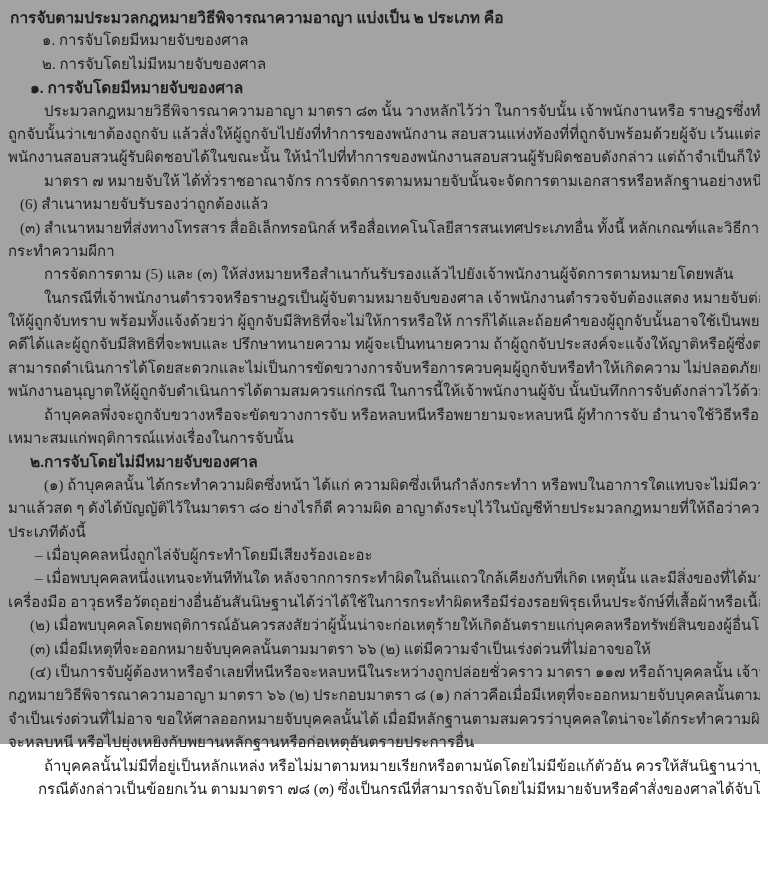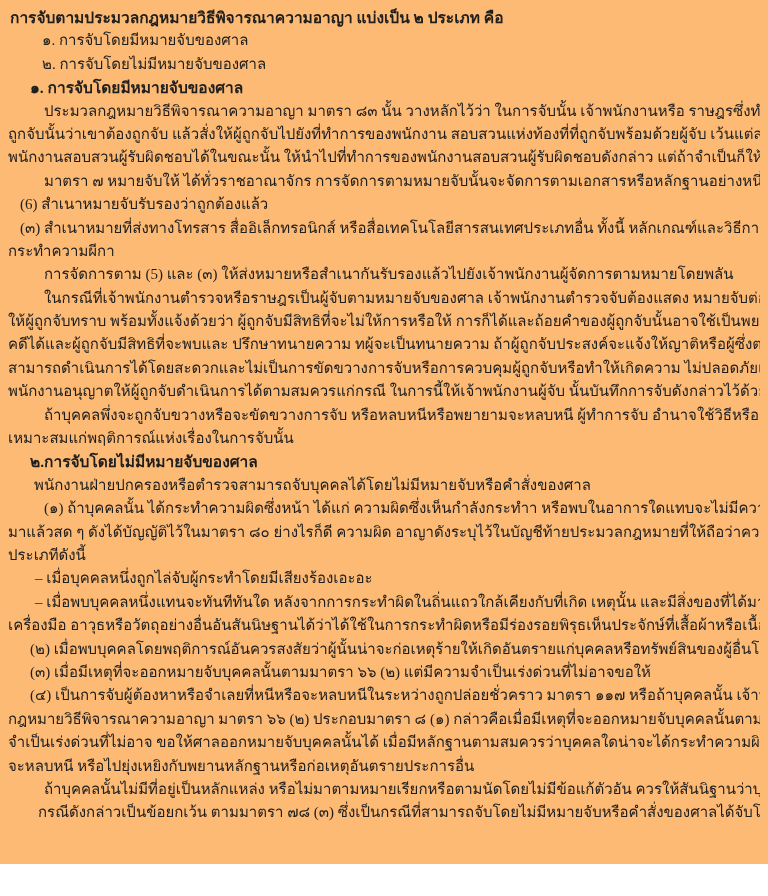--- a/index.html
+++ b/index.html
@@ -9,23 +9,23 @@
   }
   body {
     width: 768px;
     height: 896px;
     overflow: hidden;
     font-family: "Liberation Serif", "DejaVu Sans", sans-serif;
   }
   .page {
     box-sizing: border-box;
     width: 768px;
-    height: 864px;
+    height: 744px;
     padding: 6px 8px 0 8px;
-    background: #fdba74;
+    background: #a3a3a3;
   }
   .line {
     height: 23.4px;
     line-height: 23.4px;
     font-size: 15px;
     color: #1e1e1e;
     white-space: nowrap;
     overflow: hidden;
   }
   .title   { font-weight: bold; font-size: 15.5px; padding-left: 2px; }
@@ -56,21 +56,20 @@
     <div class="line cont">กระทำความผีกา</div>
     <div class="line p">การจัดการตาม (5) และ (๓) ให้ส่งหมายหรือสำเนากันรับรองแล้วไปยังเจ้าพนักงานผู้จัดการตามหมายโดยพลัน</div>
     <div class="line p">ในกรณีที่เจ้าพนักงานตำรวจหรือราษฎรเป็นผู้จับตามหมายจับของศาล เจ้าพนักงานตำรวจจับต้องแสดง หมายจับต่อผู้ถูกจับ และแจ้งข้อกล่าวหา</div>
     <div class="line cont">ให้ผู้ถูกจับทราบ พร้อมทั้งแจ้งด้วยว่า ผู้ถูกจับมีสิทธิที่จะไม่ให้การหรือให้ การก็ได้และถ้อยคำของผู้ถูกจับนั้นอาจใช้เป็นพยานหลักฐานในการพิจารณา</div>
     <div class="line cont">คดีได้และผู้ถูกจับมีสิทธิที่จะพบและ ปรึกษาทนายความ ทผู้จะเป็นทนายความ ถ้าผู้ถูกจับประสงค์จะแจ้งให้ญาติหรือผู้ซึ่งตนไว้วางใจทราบถึงกร จับกุม</div>
     <div class="line cont">สามารถดำเนินการได้โดยสะดวกและไม่เป็นการขัดขวางการจับหรือการควบคุมผู้ถูกจับหรือทำให้เกิดความ ไม่ปลอดภัยแก่บุคคลหนึ่งบุคคลใด ก็ให้เจ้า</div>
     <div class="line cont">พนักงานอนุญาตให้ผู้ถูกจับดำเนินการได้ตามสมควรแก่กรณี ในการนี้ให้เจ้าพนักงานผู้จับ นั้นบันทึกการจับดังกล่าวไว้ด้วย</div>
     <div class="line p">ถ้าบุคคลพึ่งจะถูกจับขวางหรือจะขัดขวางการจับ หรือหลบหนีหรือพยายามจะหลบหนี ผู้ทำการจับ อำนาจใช้วิธีหรือการป้องกันทั้งหลายเท่าที่</div>
     <div class="line cont">เหมาะสมแก่พฤติการณ์แห่งเรื่องในการจับนั้น</div>
     <div class="line heading">๒.การจับโดยไม่มีหมายจับของศาล</div>
-    <div class="line sub">พนักงานฝ่ายปกครองหรือตำรวจสามารถจับบุคคลได้โดยไม่มีหมายจับหรือคำสั่งของศาล</div>
     <div class="line p">(๑) ถ้าบุคคลนั้น ได้กระทำความผิดซึ่งหน้า ได้แก่ ความผิดซึ่งเห็นกำลังกระทำา หรือพบในอาการใดแทบจะไม่มีความเลยว่าเราได้กระทำผิด</div>
     <div class="line cont">มาแล้วสด ๆ ดังได้บัญญัติไว้ในมาตรา ๘๐ ย่างไรก็ดี ความผิด อาญาดังระบุไว้ในบัญชีท้ายประมวลกฎหมายที่ให้ถือว่าความผิดนั้นเป็นความผิดซึ่งหน้า</div>
     <div class="line cont">ประเภทีดังนี้</div>
     <div class="line dash">– เมื่อบุคคลหนึ่งถูกไล่จับผู้กระทำโดยมีเสียงร้องเอะอะ</div>
     <div class="line dash">– เมื่อพบบุคคลหนึ่งแทนจะทันทีทันใด หลังจากการกระทำผิดในถิ่นแถวใกล้เคียงกับที่เกิด เหตุนั้น และมีสิ่งของที่ได้มาจากการกระทำผิด หรือ</div>
     <div class="line cont">เครื่องมือ อาวุธหรือวัตถุอย่างอื่นอันสันนิษฐานได้ว่าได้ใช้ในการกระทำผิดหรือมีร่องรอยพิรุธเห็นประจักษ์ที่เสื้อผ้าหรือเนื้อตัวของผู้นั้น</div>
     <div class="line list2">(๒) เมื่อพบบุคคลโดยพฤติการณ์อันควรสงสัยว่าผู้นั้นน่าจะก่อเหตุร้ายให้เกิดอันตรายแก่บุคคลหรือทรัพย์สินของผู้อื่นโดยมีเครื่องมือ อาวุธ หรือ</div>
     <div class="line list2">(๓) เมื่อมีเหตุที่จะออกหมายจับบุคคลนั้นตามมาตรา ๖๖ (๒) แต่มีความจำเป็นเร่งด่วนที่ไม่อาจขอให้</div>
     <div class="line list2">(๔) เป็นการจับผู้ต้องหาหรือจำเลยที่หนีหรือจะหลบหนีในระหว่างถูกปล่อยชั่วคราว มาตรา ๑๑๗ หรือถ้าบุคคลนั้น เจ้าหลักเกณฑ์ตามประมวล</div>
     <div class="line cont">กฎหมายวิธีพิจารณาความอาญา มาตรา ๖๖ (๒) ประกอบมาตรา ๘ (๑) กล่าวคือเมื่อมีเหตุที่จะออกหมายจับบุคคลนั้นตาม มาตรา ๖๖ (๒) แต่มีความ</div>

